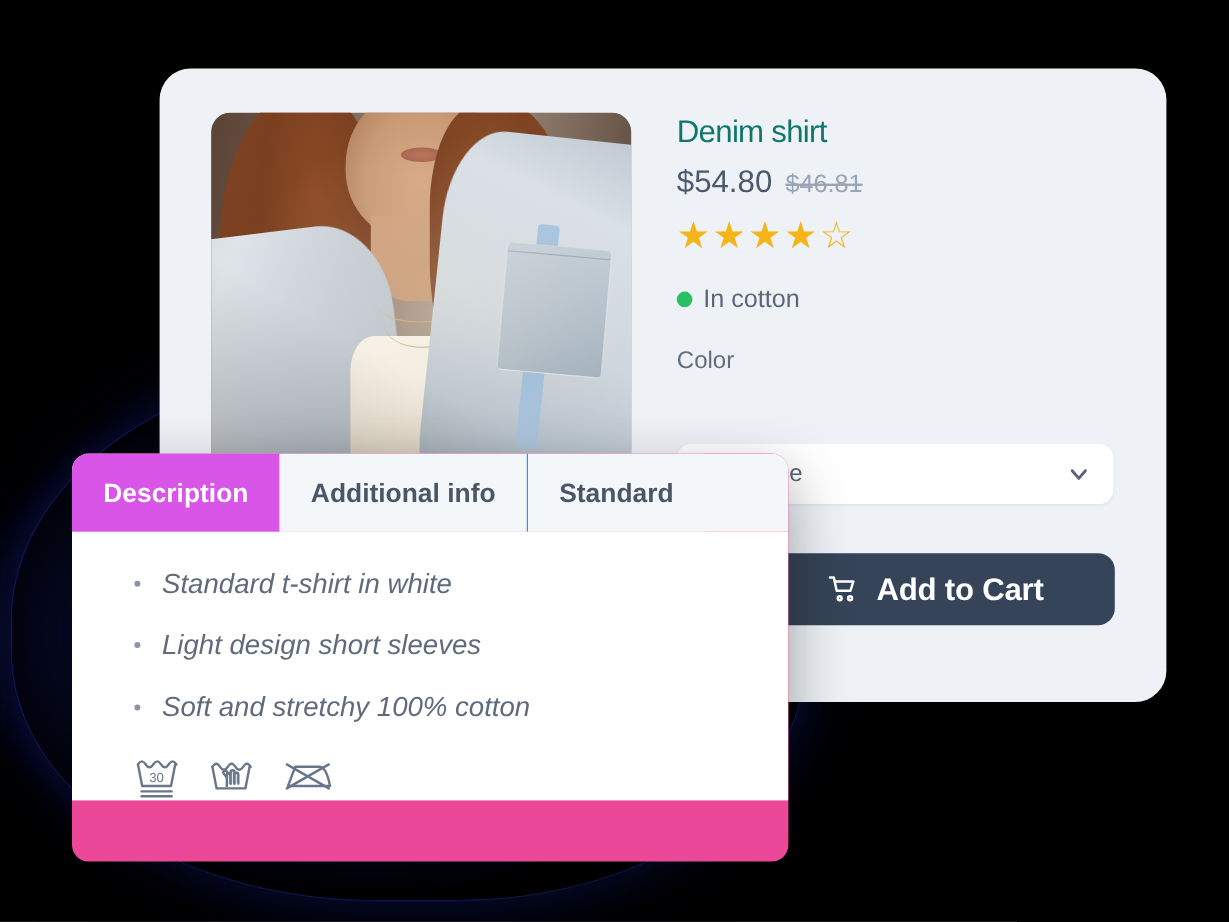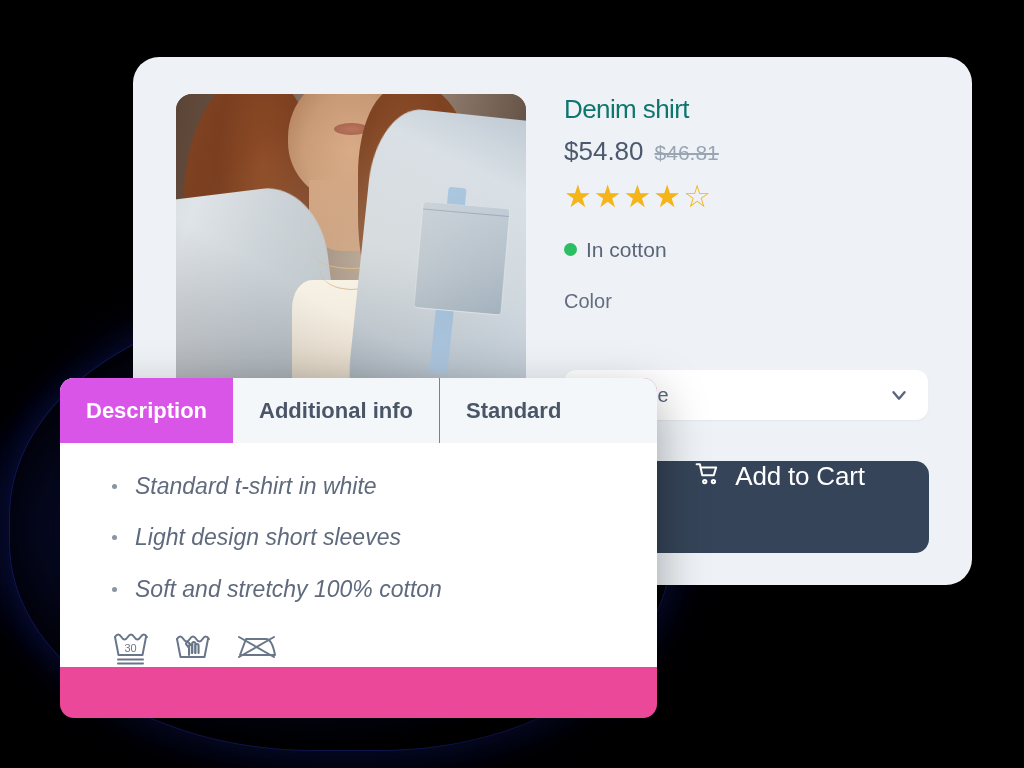--- a/index.html
+++ b/index.html
@@ -237,29 +237,30 @@
     color: #59647a;
     flex: 1;
   }
   .chev { flex: none; display: block; }
 
   .cart-btn {
     position: absolute;
     left: 498px;
     top: 404px;
     width: 298px;
-    height: 92px;
+    height: 60px;
     background: #354458;
     border: none;
     border-radius: 14px;
     color: #ffffff;
     font-family: "Liberation Sans", sans-serif;
     font-size: 26px;
-    font-weight: normal;
-    display: flex;
+    font-weight: bold;
+    display: flex;
+    align-items: center;
     justify-content: center;
     gap: 14px;
     cursor: pointer;
     letter-spacing: -0.2px;
   }
   .cart-icon { flex: none; display: block; }
 
   
   .tabs-panel {
     position: absolute;

